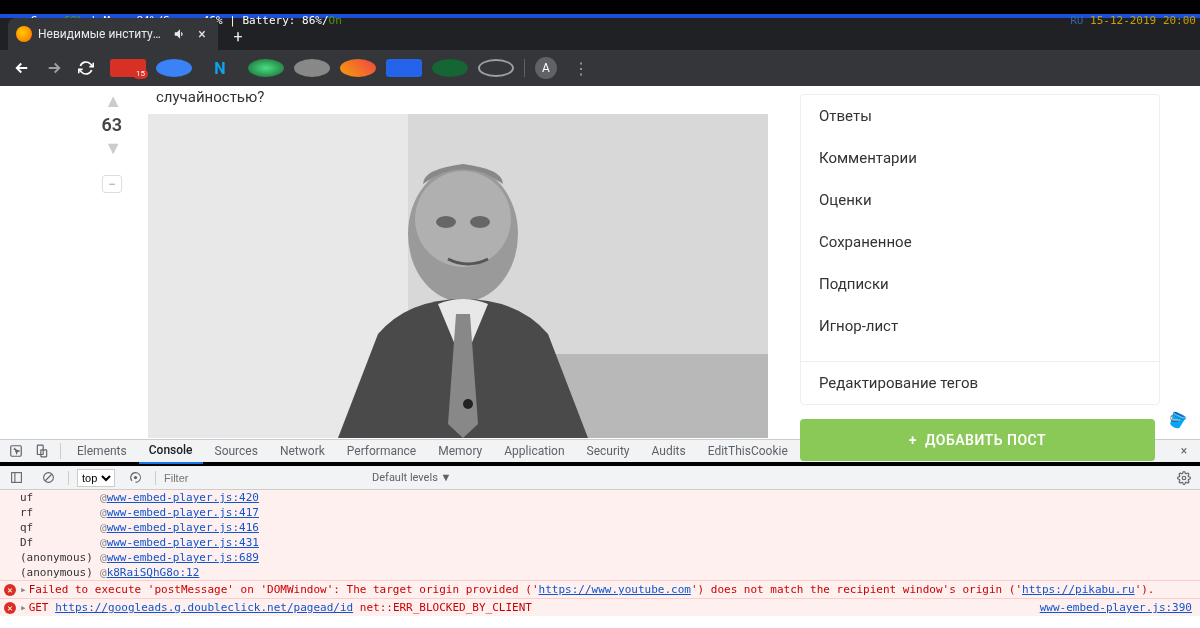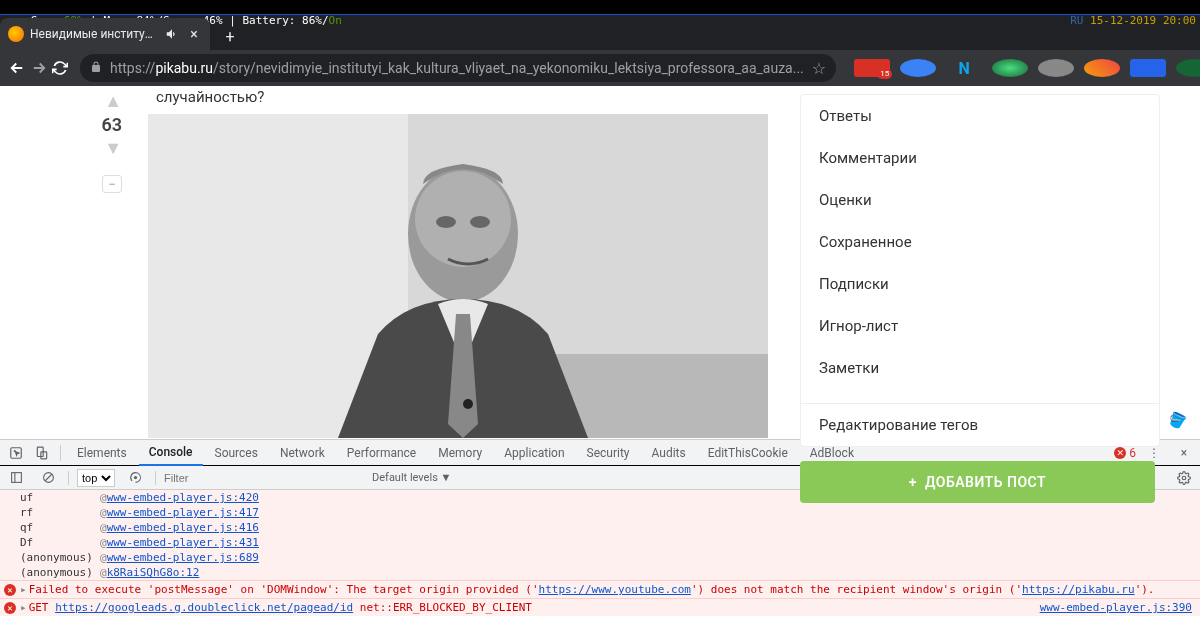--- a/index.html
+++ b/index.html
@@ -7,21 +7,21 @@
 
 
 .status-bar { height: 14px; background: #000; color: #fff; font-family: monospace; font-size: 11px; line-height: 14px; display: flex; justify-content: space-between; padding: 0 4px; white-space: pre; }
 .status-left { color: #fff; }
 .status-right { color: #fff; }
 .st-green { color: #4e9a06; }
 .st-orange { color: #c4a000; }
 .st-blue { color: #3465a4; }
 
 
-.tab-bar { height: 36px; background: #202124; display: flex; align-items: flex-end; padding-left: 0; border-top: 1px solid #1d4ed8; }
+.tab-bar { height: 36px; background: #202124; display: flex; align-items: flex-end; padding-left: 8px; border-top: 4px solid #1d4ed8; }
 .tab { height: 32px; background: #35363a; color: #e8eaed; display: flex; align-items: center; padding: 0 8px; border-radius: 8px 8px 0 0; width: 210px; font-size: 12px; gap: 6px; }
 .tab-favicon { width: 16px; height: 16px; border-radius: 50%; background: radial-gradient(circle at 40% 40%, #ffcc00, #ff6600); flex: 0 0 16px; }
 .tab-title { flex: 1; overflow: hidden; text-overflow: ellipsis; white-space: nowrap; }
 .tab-audio { width: 16px; height: 16px; display: flex; align-items: center; justify-content: center; color: #e8eaed; }
 .tab-close { width: 16px; height: 16px; display: flex; align-items: center; justify-content: center; color: #e8eaed; font-size: 14px; }
 .new-tab { color: #e8eaed; width: 28px; height: 28px; display: flex; align-items: center; justify-content: center; font-size: 16px; margin-left: 6px; }
 
 
 .toolbar { height: 36px; background: #35363a; display: flex; align-items: center; padding: 0 8px; gap: 4px; }
 .nav-btn { width: 28px; height: 28px; display: flex; align-items: center; justify-content: center; color: #9aa0a6; border-radius: 50%; }
@@ -51,21 +51,21 @@
 
 .side-col { width: 380px; padding-left: 20px; padding-top: 8px; }
 .side-card { background: #fff; border: 1px solid #eee; border-radius: 4px; }
 .side-item { padding: 12px 18px; font-size: 15px; color: #333; }
 .side-sep { border-top: 1px solid #eee; margin-top: 14px; }
 .add-post-btn { width: 355px; height: 42px; background: #8ac858; color: #fff; border-radius: 4px; display: flex; align-items: center; justify-content: center; gap: 8px; font-size: 14px; font-weight: 600; margin-top: 14px; letter-spacing: 0.5px; }
 .bucket { position: absolute; right: 14px; bottom: 10px; color: #444; font-size: 14px; transform: rotate(25deg); }
 
 
 .devtools { height: 189px; border-top: 1px solid #ccc; display: flex; flex-direction: column; font-size: 12px; }
-.dt-tabs { height: 26px; display: flex; align-items: center; border-bottom: 1px solid #000000; background: #f1f3f4; padding: 0 4px; gap: 2px; }
+.dt-tabs { height: 26px; display: flex; align-items: center; border-bottom: 4px solid #000000; background: #f1f3f4; padding: 0 4px; gap: 2px; }
 .dt-ic { width: 24px; height: 24px; display: flex; align-items: center; justify-content: center; color: #5f6368; }
 .dt-tab { padding: 0 10px; height: 26px; display: flex; align-items: center; color: #5f6368; }
 .dt-tab.active { color: #202124; border-bottom: 2px solid #1a73e8; font-weight: 500; }
 .dt-right { margin-left: auto; display: flex; align-items: center; gap: 6px; }
 .err-count { display: flex; align-items: center; gap: 3px; }
 .err-dot { width: 12px; height: 12px; border-radius: 50%; background: #d93025; color: #fff; font-size: 9px; display: flex; align-items: center; justify-content: center; }
 
 .dt-filter { height: 24px; display: flex; align-items: center; border-bottom: 1px solid #ccc; background: #f1f3f4; padding: 0 4px; gap: 8px; font-size: 11px; color: #5f6368; }
 .dt-filter select { font-size: 11px; border: 1px solid #ccc; background: #fff; height: 18px; }
 .dt-filter input { border: none; background: transparent; font-size: 11px; width: 200px; }
@@ -119,27 +119,20 @@
       <svg width="18" height="18" viewBox="0 0 24 24" fill="none" stroke="currentColor" stroke-width="2.5">
         <path d="M5 12h14M13 6l6 6-6 6"></path>
       </svg>
     </div>
   <div class="nav-btn enabled">
       <svg width="16" height="16" viewBox="0 0 24 24" fill="none" stroke="currentColor" stroke-width="2.5">
         <path d="M23 4v6h-6M1 20v-6h6"></path>
         <path d="M3.51 9a9 9 0 0114.85-3.36L23 10M1 14l4.64 4.36A9 9 0 0020.49 15"></path>
       </svg>
     </div>
-  <div class="omnibox">
-    <span class="lock"><svg width="12" height="12" viewBox="0 0 24 24" fill="currentColor">
-          <path d="M18 8h-1V6a5 5 0 00-10 0v2H6a2 2 0 00-2 2v10a2 2 0 002 2h12a2 2 0 002-2V10a2 2 0 00-2-2zM9 6a3 3 0 016 0v2H9V6z"></path>
-        </svg></span>
-    <span class="url"><span class="url-path">https://</span><span class="url-domain">pikabu.ru</span><span class="url-path">/story/nevidimyie_institutyi_kak_kultura_vliyaet_na_yekonomiku_lektsiya_professora_aa_auza...</span></span>
-    <span class="star">☆</span>
-  </div>
   <div class="ext-icons">
     <div class="ext-icon" style="background:#d93025">
         <span class="badge">15</span>
       </div>
     <div class="ext-icon" style="background:#3b82f6;border-radius:50%"></div>
     <div class="ext-icon" style="color:#0ea5e9;display:flex;align-items:center;justify-content:center;font-weight:bold">N</div>
     <div class="ext-icon" style="background:radial-gradient(#4ade80,#166534);border-radius:50%"></div>
     <div class="ext-icon" style="background:#888;border-radius:50%"></div>
     <div class="ext-icon" style="background:linear-gradient(45deg,#f59e0b,#ef4444);border-radius:50%"></div>
     <div class="ext-icon" style="background:#2563eb"></div>
@@ -187,21 +180,20 @@
   </div>
 
   <div class="side-col">
     <div class="side-card">
       <div class="side-item">Ответы</div>
       <div class="side-item">Комментарии</div>
       <div class="side-item">Оценки</div>
       <div class="side-item">Сохраненное</div>
       <div class="side-item">Подписки</div>
       <div class="side-item">Игнор-лист</div>
-      <div class="side-item">Заметки</div>
       <div class="side-sep"></div>
       <div class="side-item">Редактирование тегов</div>
     </div>
     <div class="add-post-btn">
       <span>+</span>
       <span>ДОБАВИТЬ ПОСТ</span>
     </div>
   </div>
   <div class="bucket">🪣</div>
 </div>

